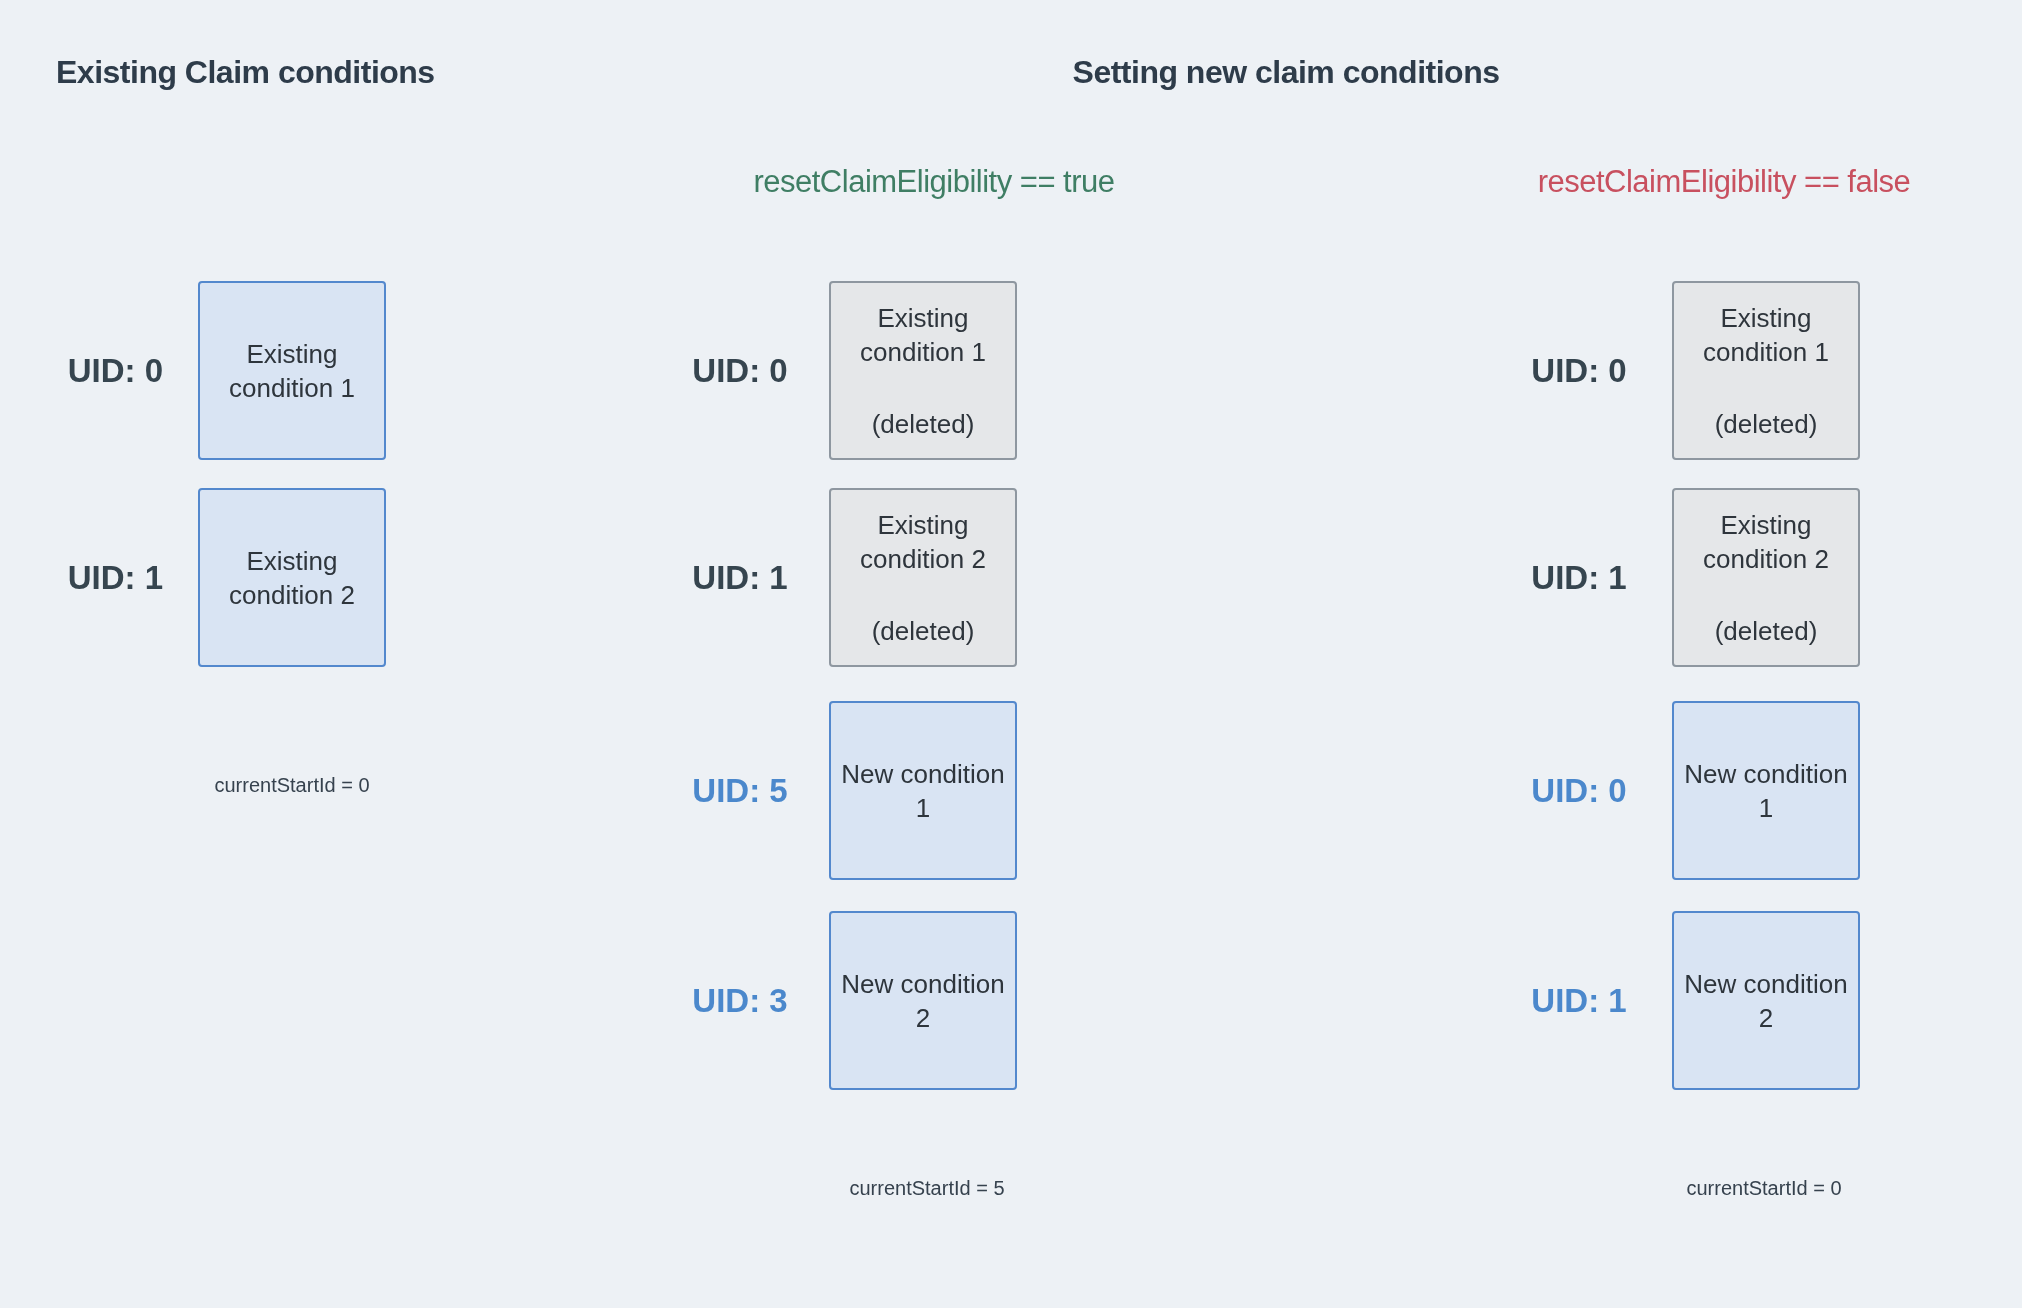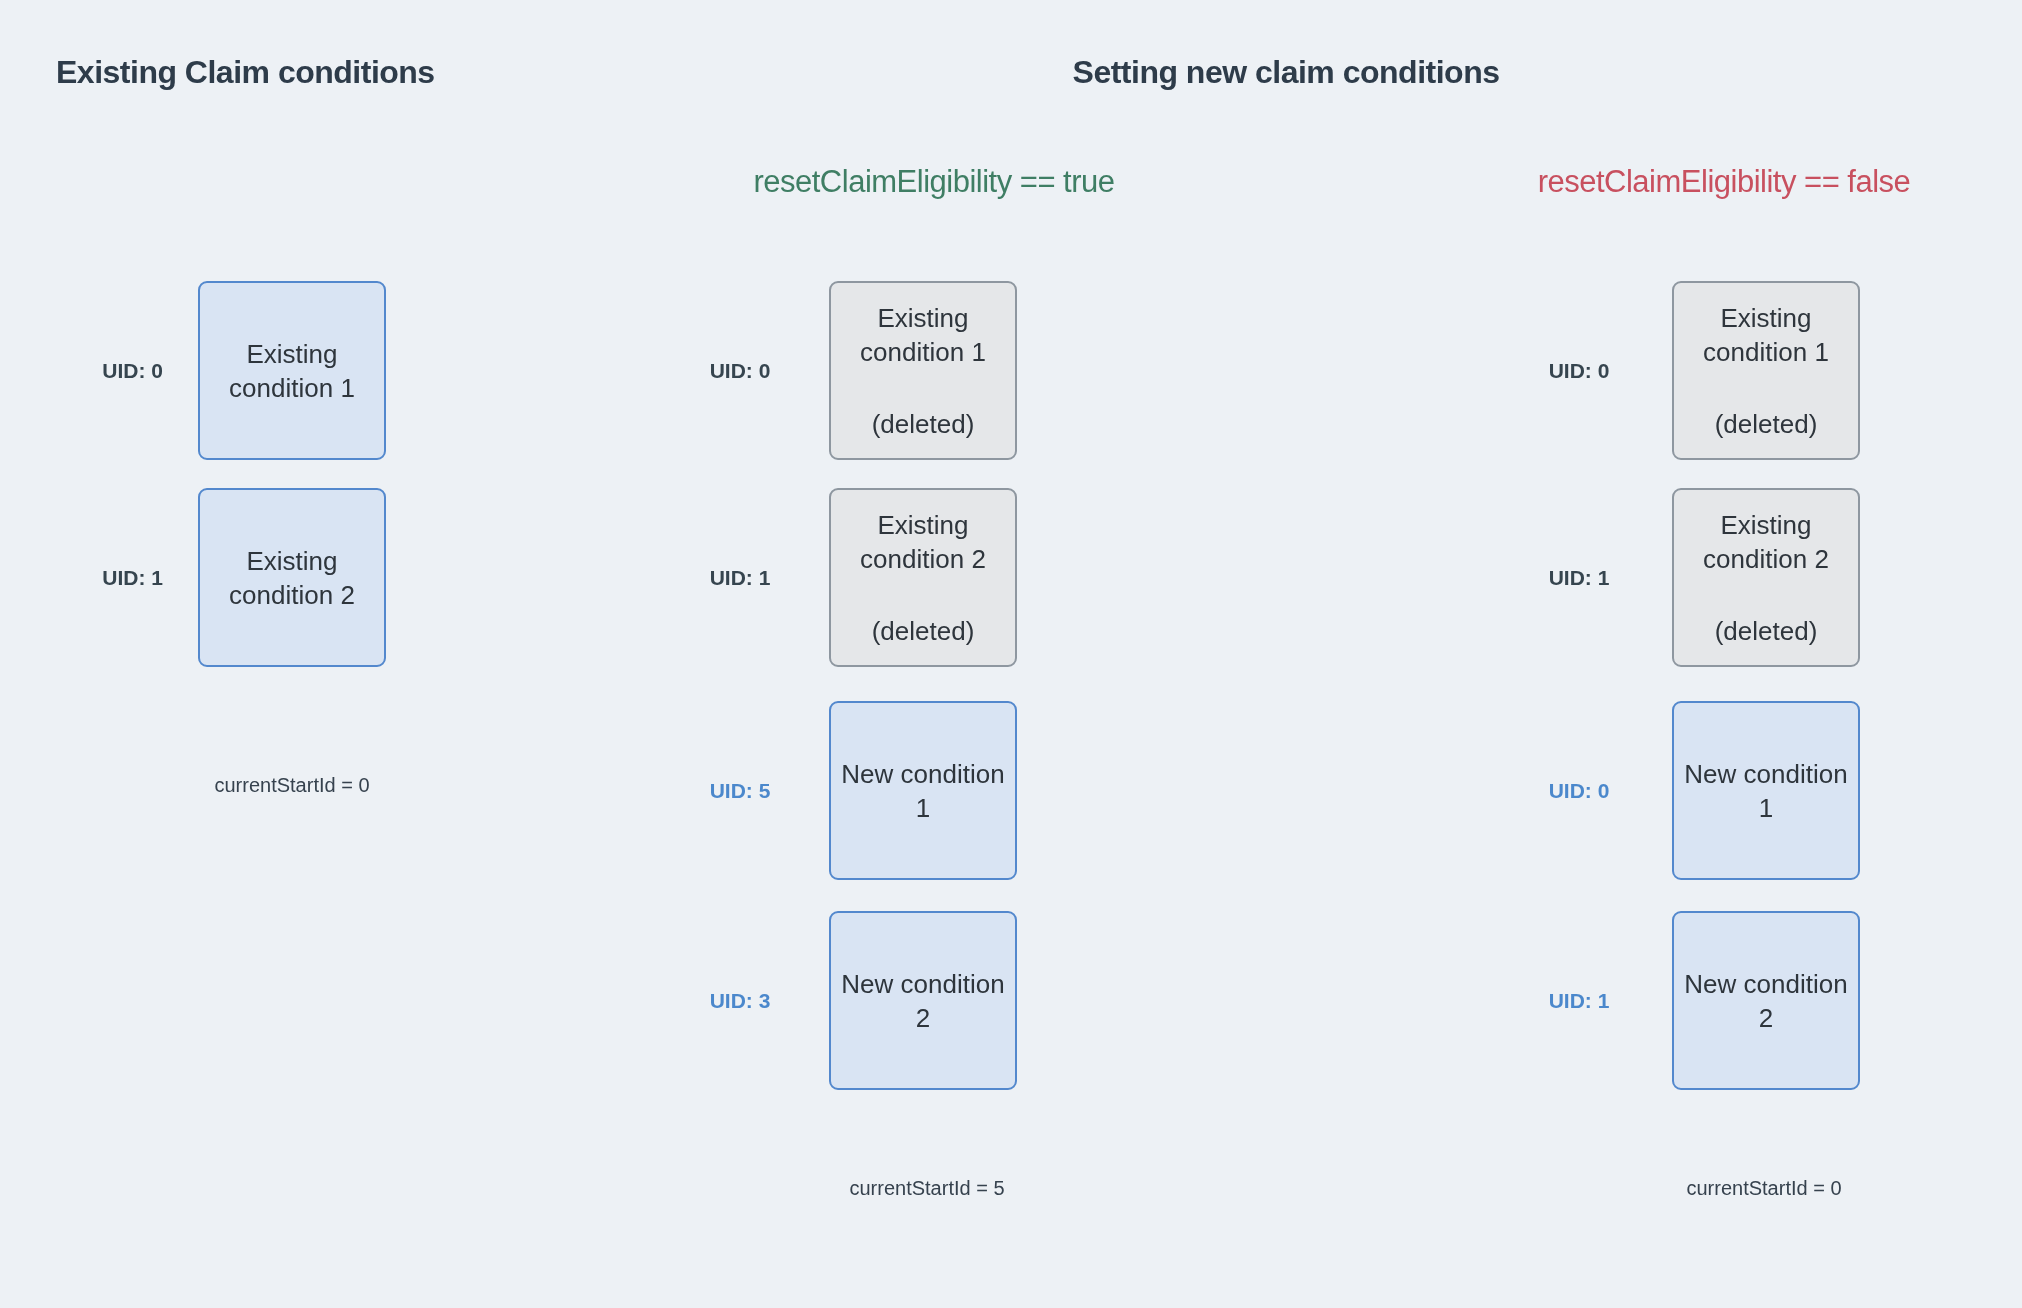--- a/index.html
+++ b/index.html
@@ -23,30 +23,30 @@
   .scenario{
     position:absolute;top:128px;width:600px;text-align:center;
     font-size:31px;letter-spacing:-0.5px;white-space:nowrap;margin-top:36px;
   }
   .scenario.true{left:634px;color:#3f7e64;}
   .scenario.false{left:1424px;color:#c8505f;}
 
   .uid{
     position:absolute;width:120px;height:179px;
     display:flex;align-items:center;justify-content:center;
-    font-size:21px;font-weight:700;color:#36454f;white-space:nowrap;
+    font-size:33px;font-weight:700;color:#36454f;white-space:nowrap;
   }
   .uid.blue{color:#4b88cc;}
   .col-existing .uid{left:43px;justify-content:flex-end;}
   .col-true .uid{left:680px;}
   .col-false .uid{left:1519px;}
 
   .box{
     position:absolute;width:188px;height:179px;
-    border-radius:9px;box-sizing:border-box;
+    border-radius:4px;box-sizing:border-box;
     display:flex;flex-direction:column;align-items:center;justify-content:center;
     font-size:26px;color:#2e353c;text-align:center;
   }
   .box .line{line-height:34px;white-space:nowrap;}
   .box .spacer{height:38px;}
   .box.blue{background:#d9e4f3;border:2px solid #5388cd;}
   .box.gray{background:#e5e7e9;border:2px solid #8e97a0;}
   .col-existing .box{left:198px;}
   .col-true .box{left:829px;}
   .col-false .box{left:1672px;}

